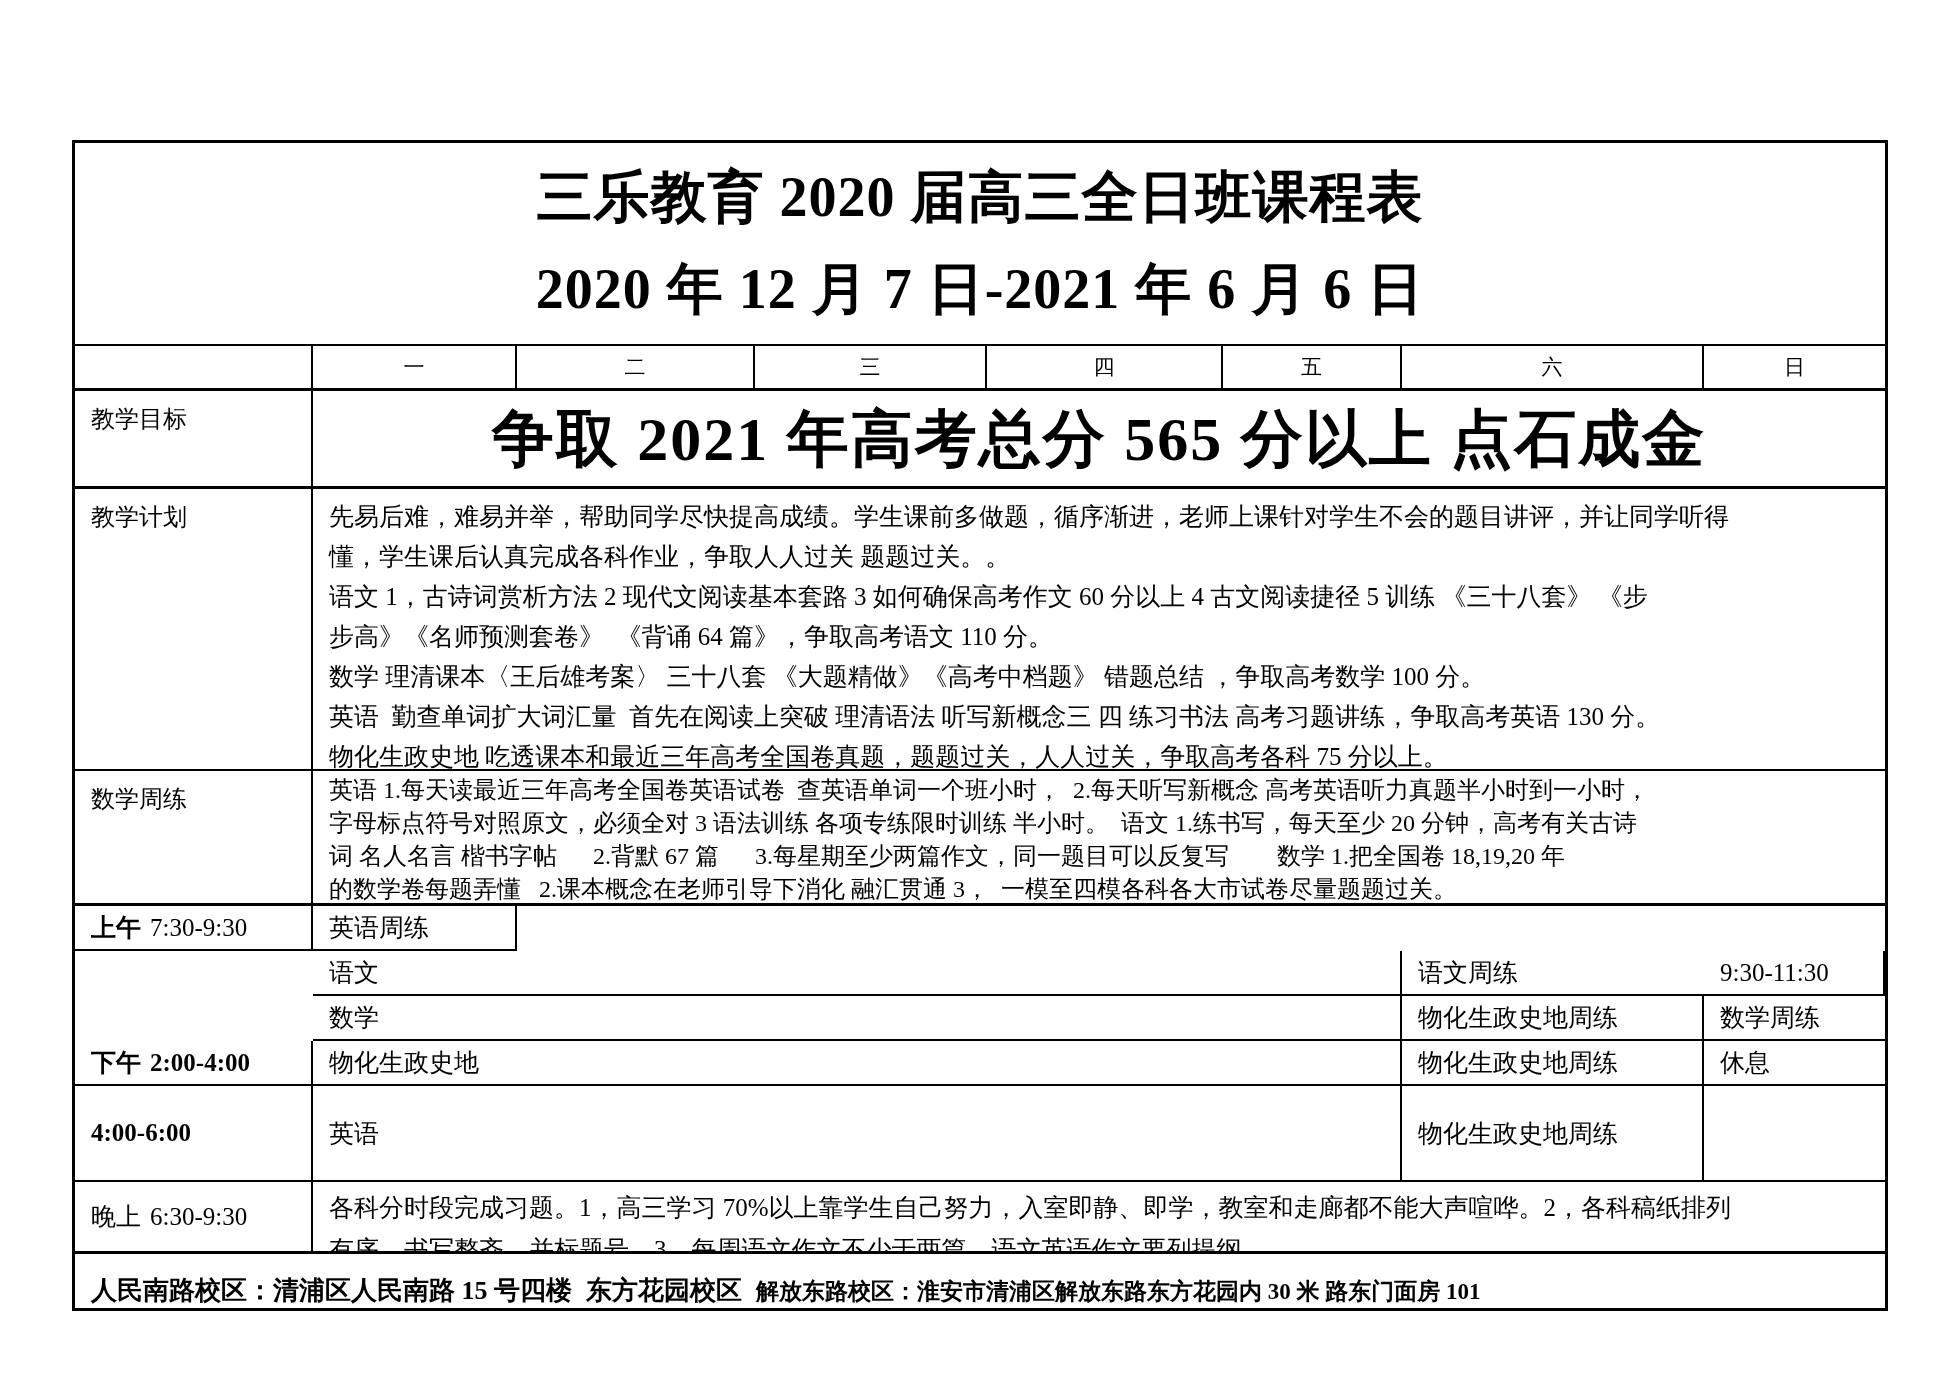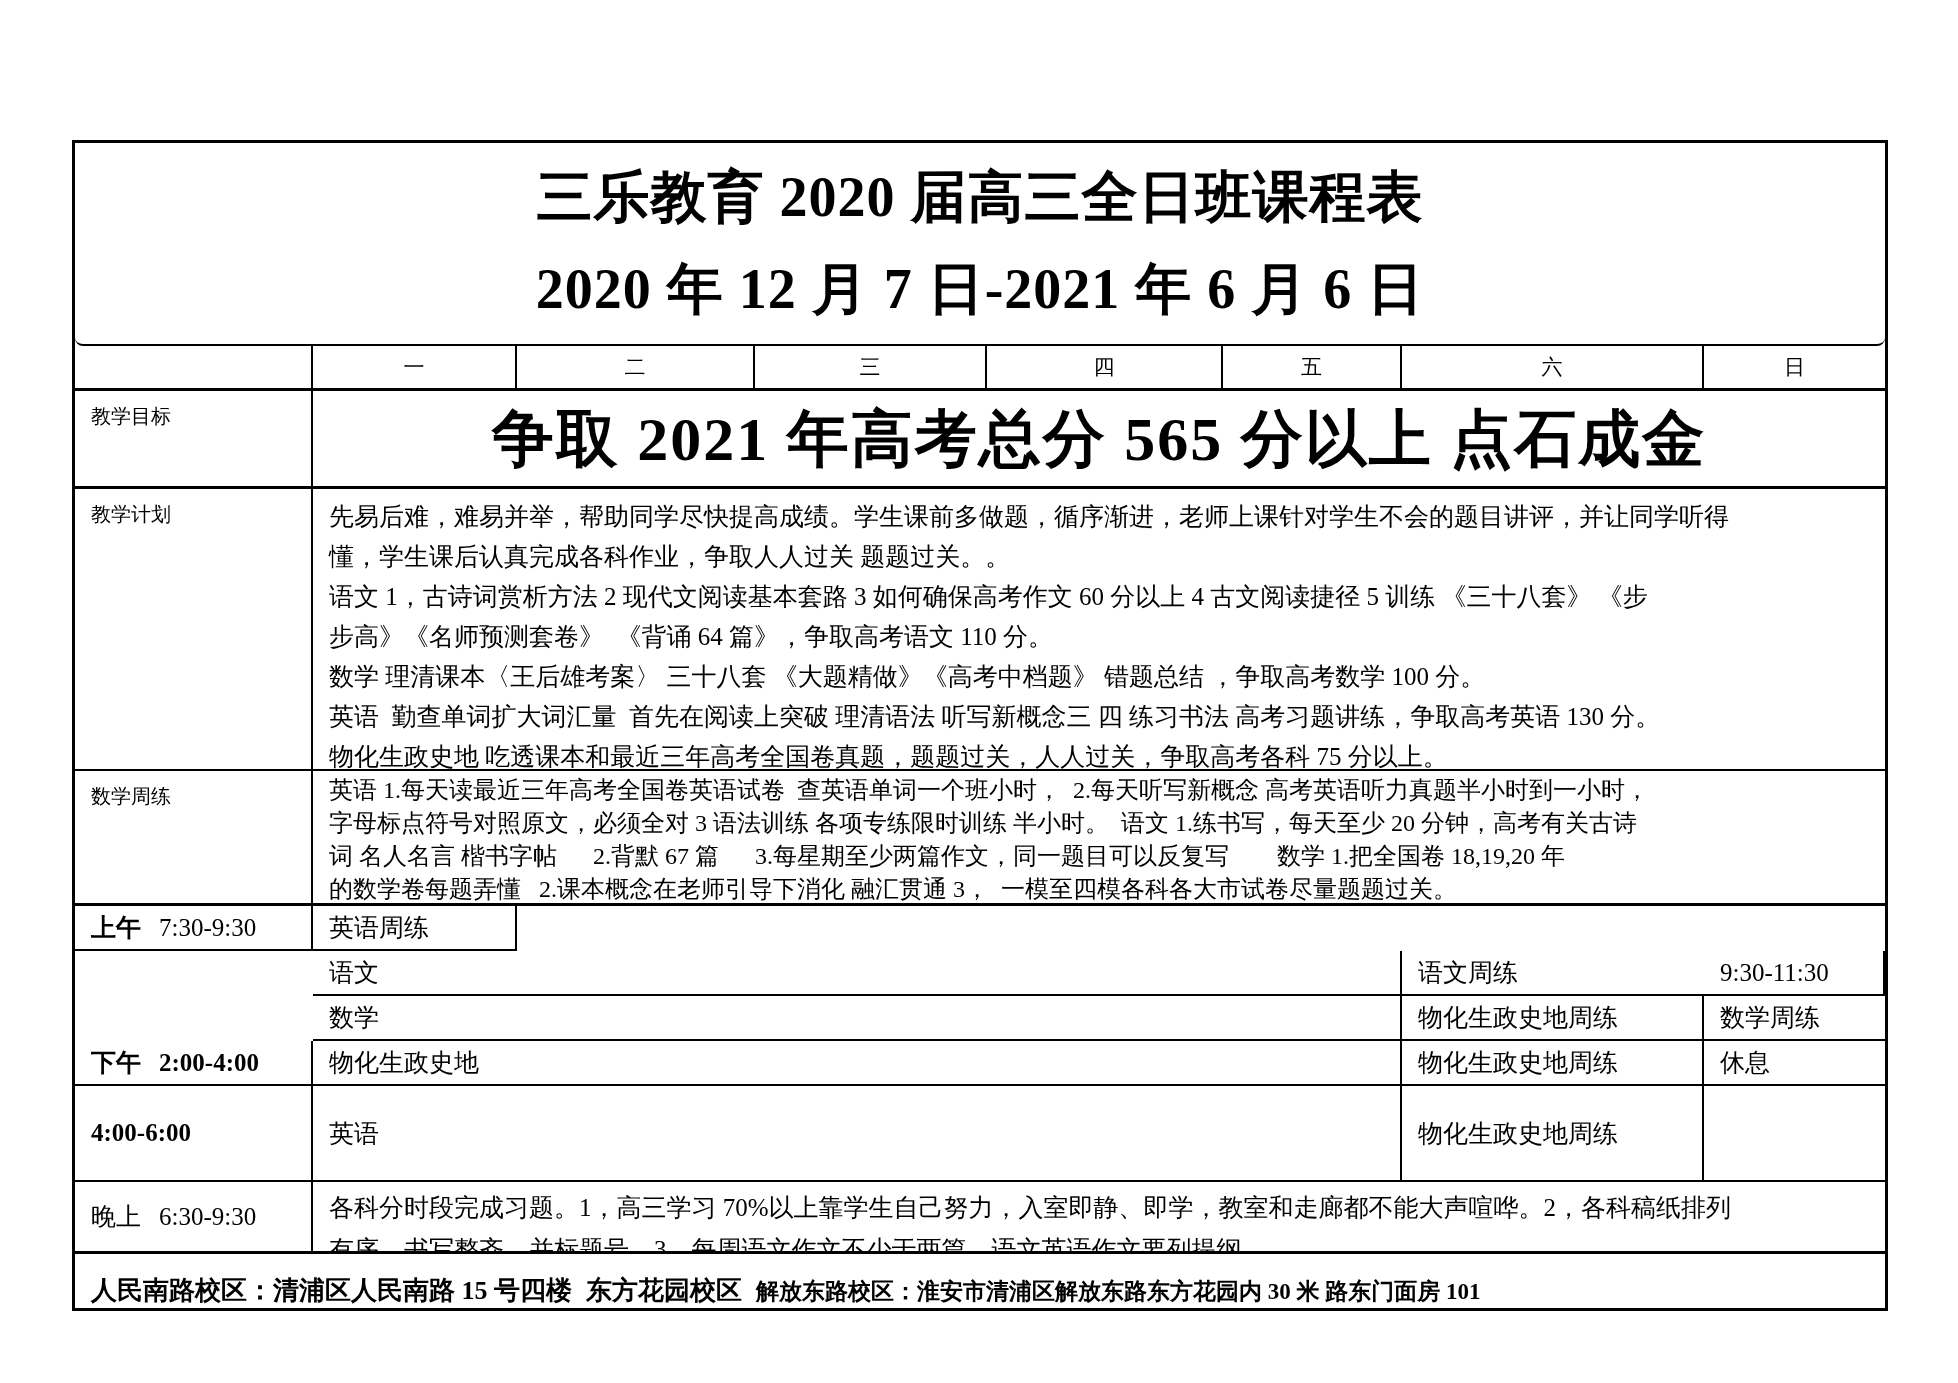--- a/index.html
+++ b/index.html
@@ -12,33 +12,33 @@
     border:3px solid #000; box-sizing:border-box;
     display:grid;
     grid-template-columns:238px 204px 238px 232px 236px 179px 302px 181px;
     grid-template-rows:203px 45px 98px 282px 135px 45px 45px 45px 45px 96px 72px;
     background:#fff;
   }
   .c { box-sizing:border-box; border-right:2px solid #000; border-bottom:2px solid #000; overflow:hidden; }
   .nr { border-right:none; }
   .bb3 { border-bottom:3px solid #000; }
   .bb0 { border-bottom:none;margin-top:16px; }
-  .span-all { grid-column:1 / -1;border-radius:8px; }
+  .span-all { grid-column:1 / -1; }
   .span-rest { grid-column:2 / -1; }
   .span-wk { grid-column:2 / 7; }
 
   .title-cell { display:flex; flex-direction:column; align-items:center; justify-content:center; gap:16px; }
   .title-line1 { font-size:56px; font-weight:bold; letter-spacing:1px; white-space:nowrap; }
   .title-line2 { font-size:56px; font-weight:bold; letter-spacing:1px; white-space:nowrap; }
 
   .day { display:flex; align-items:center; justify-content:center; font-size:21px; }
 
-  .rowlabel { font-size:20px; padding:12px 0 4px 16px; }
+  .rowlabel { font-size:24px; padding:12px 0 4px 16px; }
   .time { display:flex; align-items:center; padding-left:16px; font-size:25px; white-space:nowrap; }
-  .time .prefix:not(:empty) { margin-right:18px; }
+  .time .prefix:not(:empty) { margin-right:9px; }
   .t-bold { font-weight:bold; }
   .t-bold-prefix .prefix { font-weight:bold; }
 
   .goal-content { display:flex; align-items:center; justify-content:center; font-size:62px; font-weight:bold; letter-spacing:2px; white-space:nowrap; }
 
   .textblock { padding:8px 24px 0 16px; font-size:25px; line-height:40px; }
   .textblock div { white-space:pre-wrap; }
   .homework { padding:3px 8px 0 16px; font-size:24px; line-height:33px; }
   .evening { padding:5px 10px 0 16px; font-size:25px; line-height:42px; }
 

